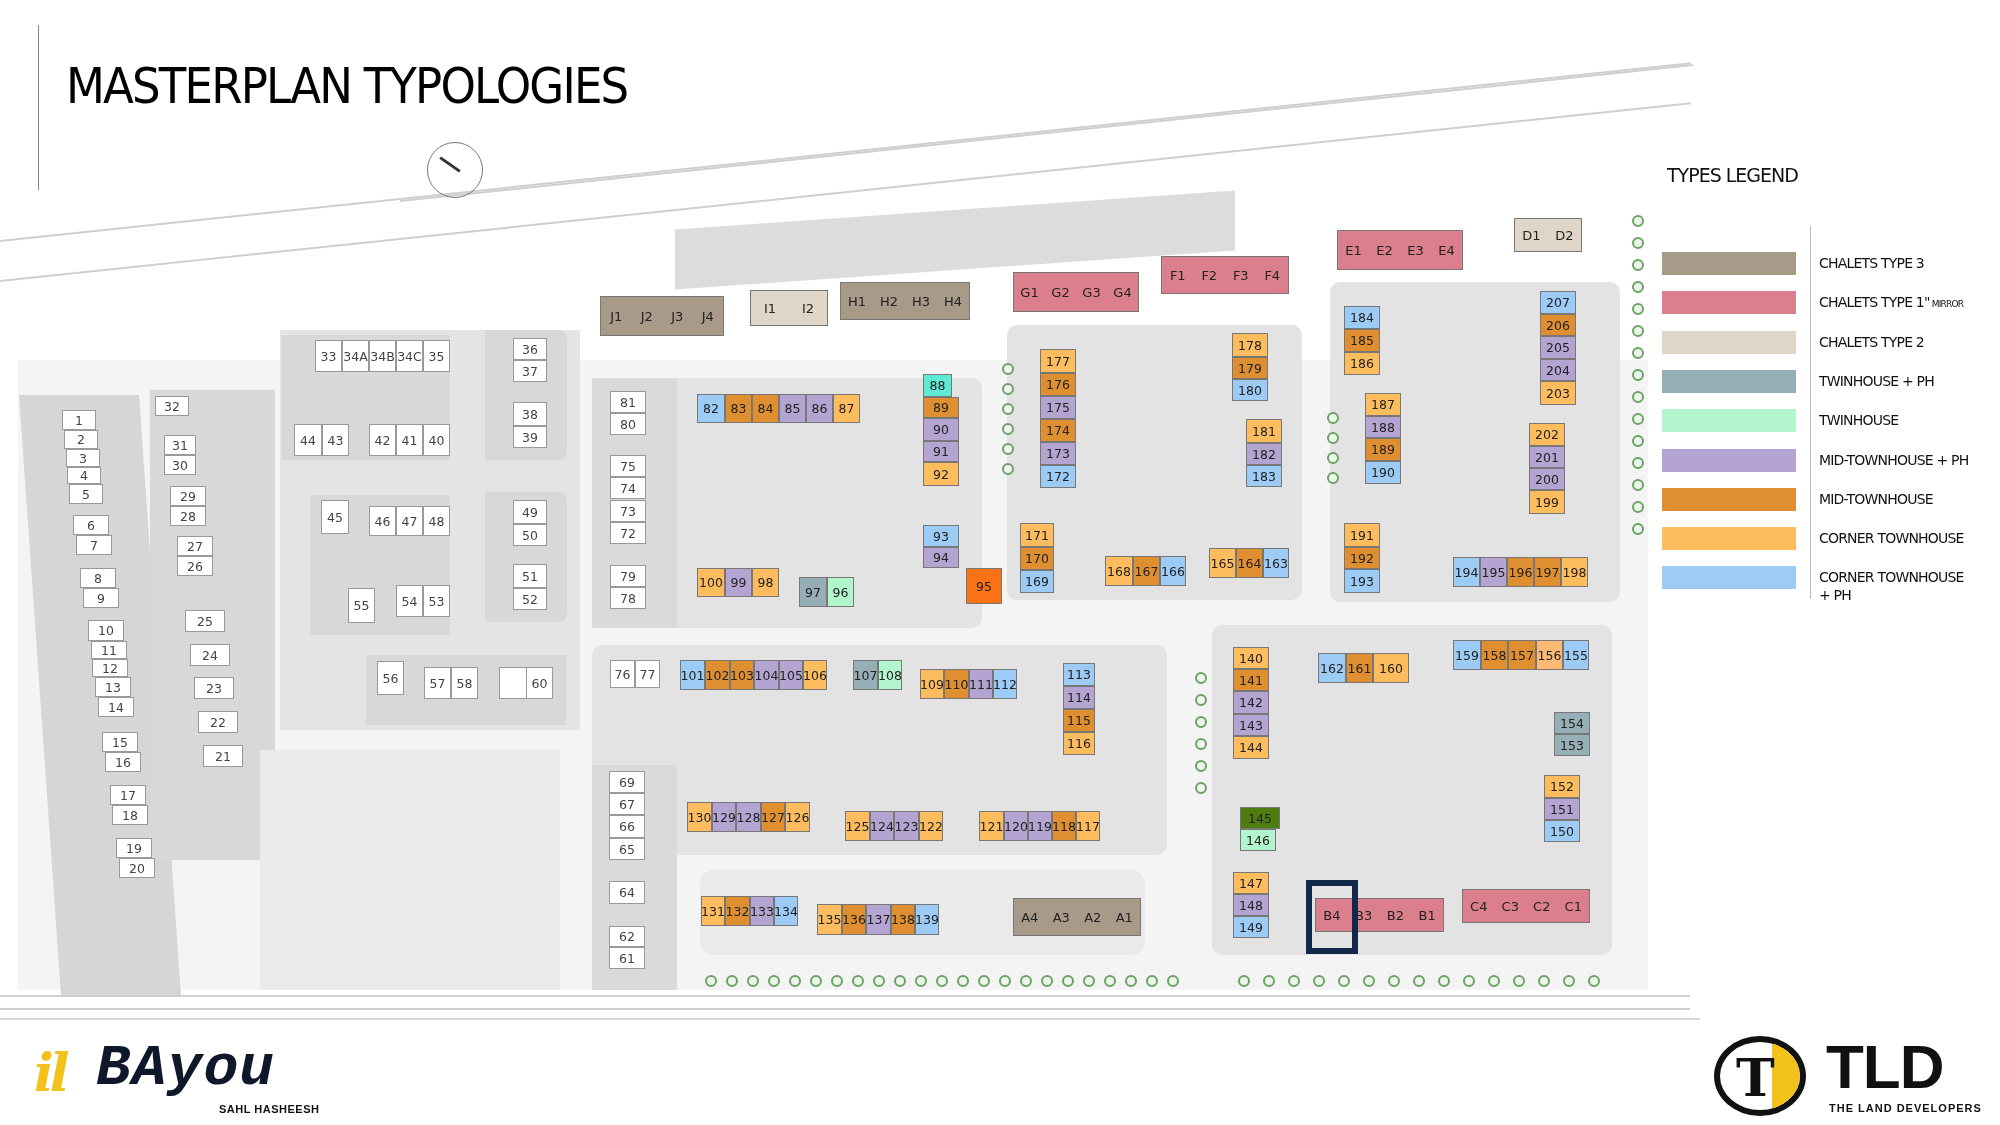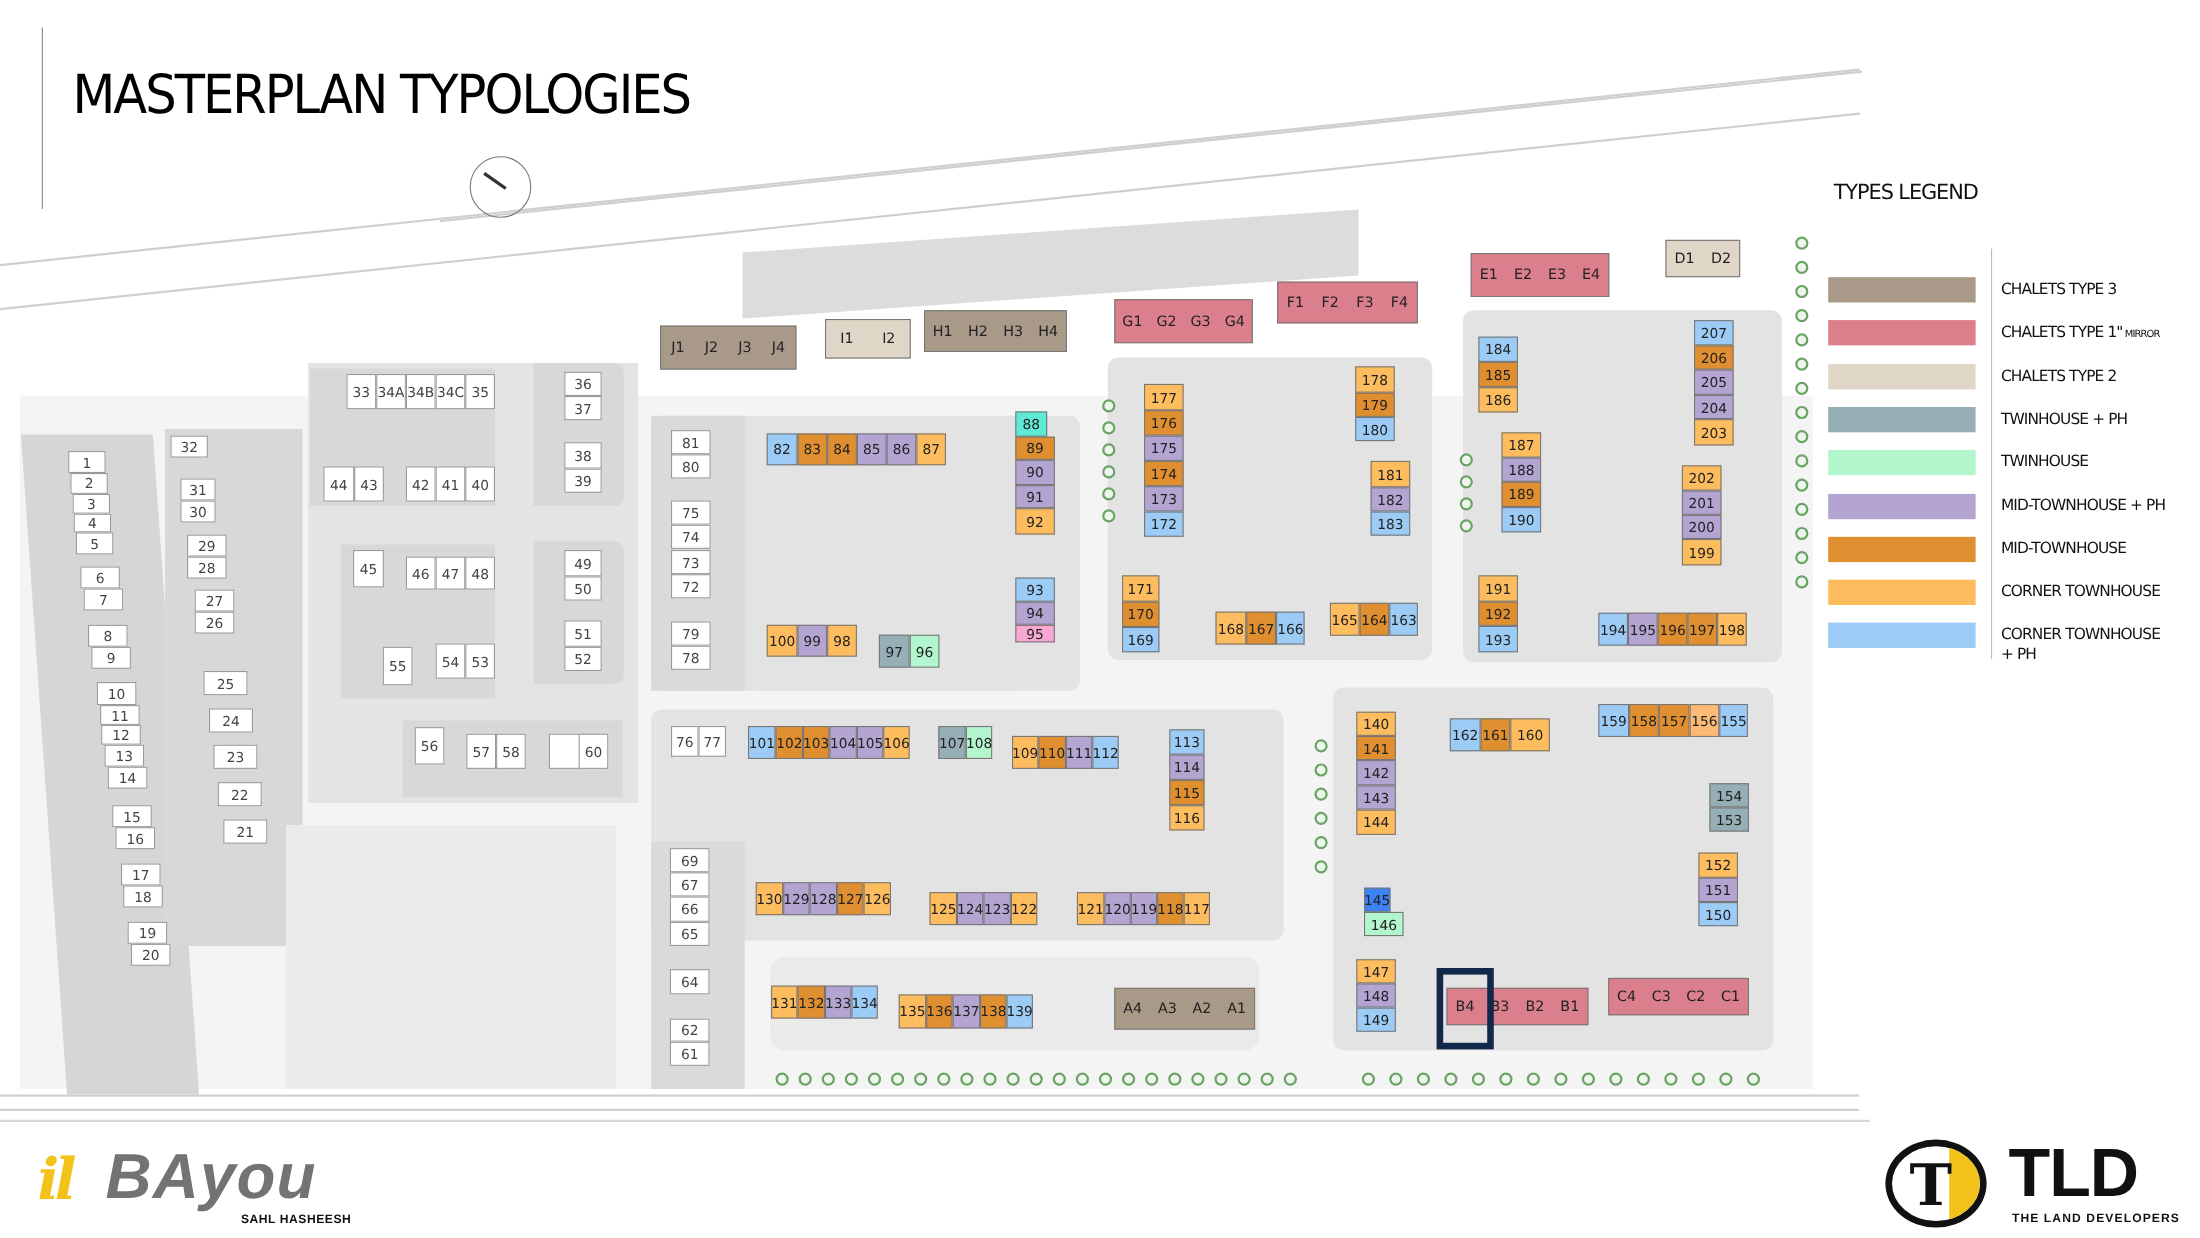--- a/index.html
+++ b/index.html
@@ -21,21 +21,21 @@
   .legend-title{position:absolute;left:1667px;top:164px;font-size:19px;letter-spacing:-1px;font-family:"DejaVu Sans",sans-serif;}
   .legend-rule{position:absolute;left:1810px;top:226px;width:1px;height:373px;background:#bbb;}
   .legend-item{position:absolute;left:1662px;width:340px;height:24px;}
   .legend-swatch{position:absolute;left:0;top:0;width:134px;height:23px;}
   .legend-label{position:absolute;left:157px;top:2px;font-size:14px;letter-spacing:-0.8px;font-family:"DejaVu Sans",sans-serif;white-space:nowrap;line-height:18px;}
   .legend-label small{font-size:9px;}
   
   .footer-rule{position:absolute;height:2px;background:#d8d8d8;}
   .logo-left{position:absolute;left:34px;top:1040px;height:80px;width:300px;}
   .logo-il{position:absolute;left:0;top:2px;font-family:"DejaVu Serif",serif;font-style:italic;font-size:52px;color:#f2c21b;font-weight:bold;letter-spacing:-4px;}
-  .logo-bayou{position:absolute;left:62px;top:-4px;font-family:Liberation Sans, sans-serif;font-style:italic;font-size:58px;color:#737373;font-weight:bold;letter-spacing:1px;text-align:center;}
+  .logo-bayou{position:absolute;left:62px;top:-4px;font-family:Liberation Mono, monospace;font-style:italic;font-size:58px;color:#0f172a;font-weight:bold;letter-spacing:1px;text-align:center;}
   .logo-sub{position:absolute;left:185px;top:63px;font-size:11px;font-weight:bold;letter-spacing:0.5px;font-family:"Liberation Sans",sans-serif;}
   .logo-right{position:absolute;left:1712px;top:1030px;width:285px;height:90px;}
   .tld-circle{position:absolute;left:2px;top:6px;width:92px;height:80px;border:6px solid #111;border-radius:50%;box-sizing:border-box;overflow:hidden;}
   .tld-circle .half{position:absolute;right:0;top:0;width:28px;height:100%;background:#f2c21b;}
   .tld-circle .t{position:absolute;left:16px;top:6px;font-size:52px;font-weight:bold;font-family:"DejaVu Serif",serif;line-height:60px;}
   .tld-text{position:absolute;left:114px;top:2px;font-size:62px;font-weight:900;letter-spacing:-1px;font-family:"Liberation Sans",sans-serif;line-height:70px;}
   .tld-sub{position:absolute;left:117px;top:72px;font-size:11px;font-weight:bold;letter-spacing:1px;font-family:"Liberation Sans",sans-serif;}
 </style>
 </head>
 <body>
@@ -213,21 +213,21 @@
     <div class="unit" style="left: 779px; top: 394px; width: 27px; height: 29px; background: rgb(180, 164, 210);">85</div>
     <div class="unit" style="left: 806px; top: 394px; width: 27px; height: 29px; background: rgb(180, 164, 210);">86</div>
     <div class="unit" style="left: 833px; top: 394px; width: 27px; height: 29px; background: rgb(253, 188, 94);">87</div>
     <div class="unit" style="left: 923px; top: 374px; width: 29px; height: 23px; background: #5eead4;">88</div>
     <div class="unit" style="left: 923px; top: 397px; width: 36px; height: 21px; background: rgb(224, 143, 48);">89</div>
     <div class="unit" style="left: 923px; top: 418px; width: 36px; height: 23px; background: rgb(180, 164, 210);">90</div>
     <div class="unit" style="left: 923px; top: 441px; width: 36px; height: 21px; background: rgb(180, 164, 210);">91</div>
     <div class="unit" style="left: 923px; top: 462px; width: 36px; height: 24px; background: rgb(253, 188, 94);">92</div>
     <div class="unit" style="left: 923px; top: 525px; width: 36px; height: 22px; background: rgb(156, 203, 246);">93</div>
     <div class="unit" style="left: 923px; top: 547px; width: 36px; height: 21px; background: rgb(180, 164, 210);">94</div>
-    <div class="unit" style="left: 923px; top: 568px; width: 36px; height: 16px; background: #f9a8d4;">95</div>
+    <div class="unit" style="left: 966px; top: 568px; width: 36px; height: 36px; background: #f97316;">95</div>
     <div class="unit" style="left: 697px; top: 568px; width: 28px; height: 29px; background: rgb(253, 188, 94);">100</div>
     <div class="unit" style="left: 725px; top: 568px; width: 27px; height: 29px; background: rgb(180, 164, 210);">99</div>
     <div class="unit" style="left: 752px; top: 568px; width: 27px; height: 29px; background: rgb(253, 188, 94);">98</div>
     <div class="unit" style="left: 799px; top: 577px; width: 28px; height: 30px; background: rgb(150, 174, 181);">97</div>
     <div class="unit" style="left: 827px; top: 577px; width: 27px; height: 30px; background: rgb(179, 245, 204);">96</div>
     <div class="unit" style="left: 1040px; top: 349px; width: 36px; height: 24px; background: rgb(253, 188, 94);">177</div>
     <div class="unit" style="left: 1040px; top: 373px; width: 36px; height: 23px; background: rgb(224, 143, 48);">176</div>
     <div class="unit" style="left: 1040px; top: 396px; width: 36px; height: 23px; background: rgb(180, 164, 210);">175</div>
     <div class="unit" style="left: 1040px; top: 419px; width: 36px; height: 23px; background: rgb(224, 143, 48);">174</div>
     <div class="unit" style="left: 1040px; top: 442px; width: 36px; height: 23px; background: rgb(180, 164, 210);">173</div>
@@ -308,21 +308,21 @@
     <div class="unit" style="left: 817px; top: 904px; width: 25px; height: 31px; background: rgb(253, 188, 94);">135</div>
     <div class="unit" style="left: 842px; top: 904px; width: 24px; height: 31px; background: rgb(224, 143, 48);">136</div>
     <div class="unit" style="left: 866px; top: 904px; width: 25px; height: 31px; background: rgb(180, 164, 210);">137</div>
     <div class="unit" style="left: 891px; top: 904px; width: 24px; height: 31px; background: rgb(224, 143, 48);">138</div>
     <div class="unit" style="left: 915px; top: 904px; width: 24px; height: 31px; background: rgb(156, 203, 246);">139</div>
     <div class="unit" style="left: 1233px; top: 647px; width: 36px; height: 22px; background: rgb(253, 188, 94);">140</div>
     <div class="unit" style="left: 1233px; top: 669px; width: 36px; height: 22px; background: rgb(224, 143, 48);">141</div>
     <div class="unit" style="left: 1233px; top: 691px; width: 36px; height: 23px; background: rgb(180, 164, 210);">142</div>
     <div class="unit" style="left: 1233px; top: 714px; width: 36px; height: 22px; background: rgb(180, 164, 210);">143</div>
     <div class="unit" style="left: 1233px; top: 736px; width: 36px; height: 23px; background: rgb(253, 188, 94);">144</div>
-    <div class="unit" style="left: 1240px; top: 807px; width: 24px; height: 22px; background: #3b82f6;">145</div>
+    <div class="unit" style="left: 1240px; top: 807px; width: 40px; height: 22px; background: #4d7c0f;">145</div>
     <div class="unit" style="left: 1240px; top: 829px; width: 36px; height: 22px; background: rgb(179, 245, 204);">146</div>
     <div class="unit" style="left: 1233px; top: 872px; width: 36px; height: 22px; background: rgb(253, 188, 94);">147</div>
     <div class="unit" style="left: 1233px; top: 894px; width: 36px; height: 22px; background: rgb(180, 164, 210);">148</div>
     <div class="unit" style="left: 1233px; top: 916px; width: 36px; height: 22px; background: rgb(156, 203, 246);">149</div>
     <div class="unit" style="left: 1318px; top: 653px; width: 28px; height: 30px; background: rgb(156, 203, 246);">162</div>
     <div class="unit" style="left: 1346px; top: 653px; width: 27px; height: 30px; background: rgb(224, 143, 48);">161</div>
     <div class="unit" style="left: 1373px; top: 653px; width: 36px; height: 30px; background: rgb(253, 188, 94);">160</div>
     <div class="unit" style="left: 1453px; top: 640px; width: 28px; height: 30px; background: rgb(156, 203, 246);">159</div>
     <div class="unit" style="left: 1481px; top: 640px; width: 27px; height: 30px; background: rgb(224, 143, 48);">158</div>
     <div class="unit" style="left: 1508px; top: 640px; width: 28px; height: 30px; background: rgb(224, 143, 48);">157</div>

